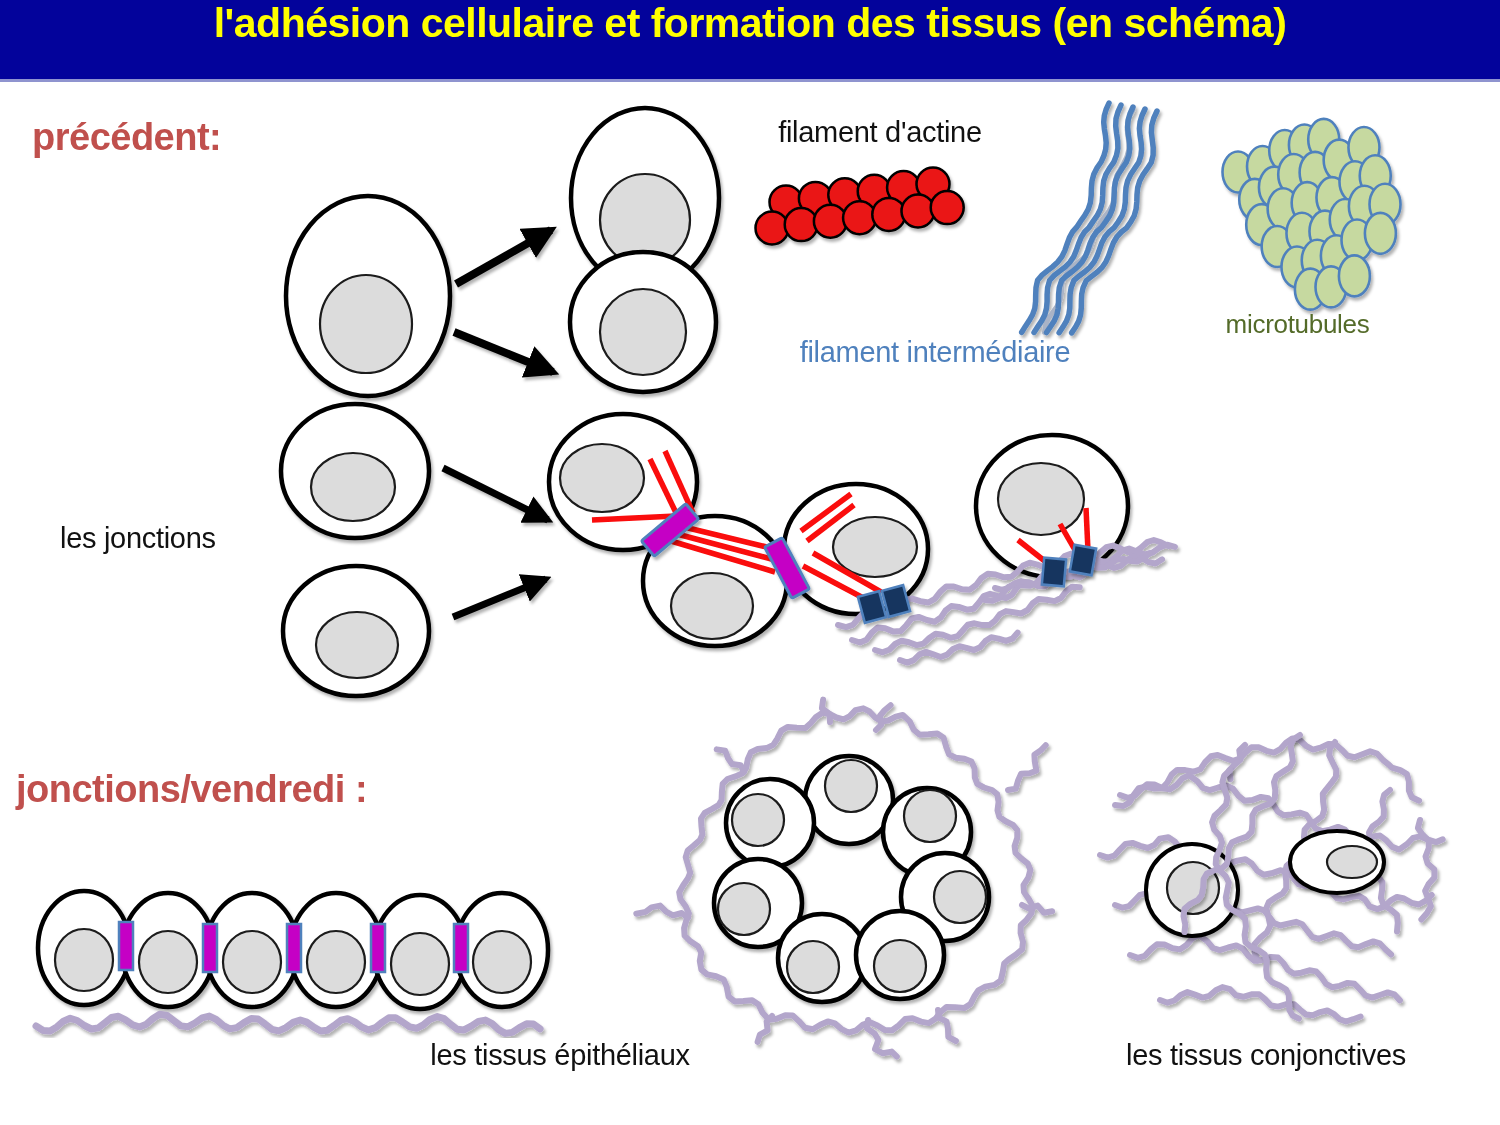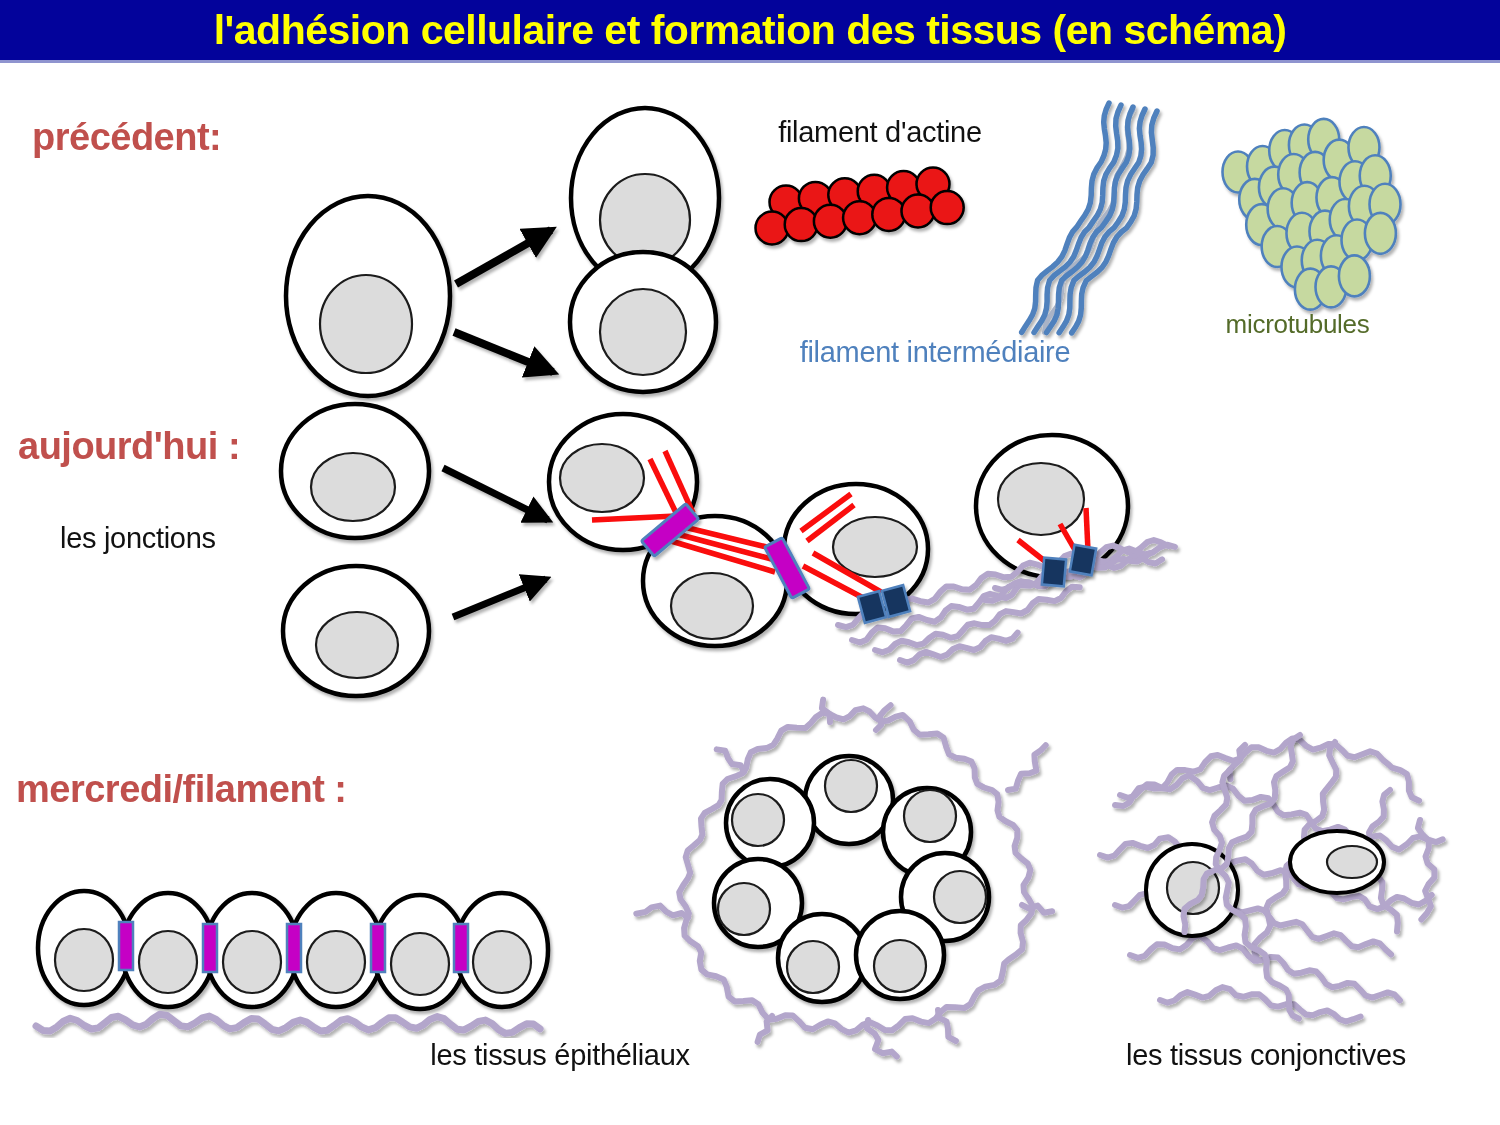--- a/index.html
+++ b/index.html
@@ -1,20 +1,20 @@
 <!DOCTYPE html>
 <html style="--header-bg: #03039b; --header-border: #8f94cf; --header-text: #ffff00; --heading-red: #c0504d; --cyto-blue: #4f81bd; --micro-label: #546b29;"><head>
 <meta charset="utf-8">
 <style>
   html,body{margin:0;padding:0;background:#fff;}
   .slide{position:relative;width:1500px;height:1125px;background:#fff;overflow:hidden;
          font-family:"Liberation Sans",sans-serif;}
-  .titlebar{position:absolute;left:0;top:0;width:100%;height:63px;
+  .titlebar{position:absolute;left:0;top:0;width:100%;height:82px;
             background:var(--header-bg);border-bottom:3px solid var(--header-border);
-            display:flex;align-items:center;justify-content:center;box-sizing:border-box;}
+            display:flex;justify-content:center;box-sizing:border-box;}
   .titlebar h1{margin:0;font-size:41px;font-weight:bold;color:var(--header-text);
                letter-spacing:-0.5px;}
   .lbl{position:absolute;line-height:1.15;white-space:nowrap;}
   .heading{font-size:38px;font-weight:bold;color:var(--heading-red);letter-spacing:-0.5px;}
   .plain{font-size:29px;color:#111;letter-spacing:-0.3px;text-align:center;}
   .ctr{text-align:center;white-space:normal;}
   #lbl-previous{left:18px;top:116px;margin-left:14px;}
   #lbl-today{left:18px;top:425px;}
   #lbl-jonctions{left:60px;top:522px;}
   #lbl-wed{left:16px;top:768px;}
@@ -224,18 +224,17 @@
       <g filter="url(#ds)">
         <path d="M1300.0,735.0 L1293.3,739.3 L1290.5,745.4 L1291.8,753.4 L1292.9,761.3 L1290.0,767.3 L1283.1,771.6 L1276.5,775.9 L1274.0,782.2 L1275.3,790.1 L1274.8,798.1 L1270.5,803.4 L1262.8,806.3 L1255.7,809.6 L1252.4,815.5 L1252.4,823.8 L1251.6,831.6 L1246.9,836.6 L1239.1,839.4 L1232.1,842.2 L1228.8,848.1 L1228.3,856.3 L1226.9,863.8 L1221.8,868.3 L1213.9,870.4 L1206.9,873.4 L1203.6,879.3 L1203.2,887.6 L1201.7,895.0 L1198.0,899.8 L1190.4,903.9 L1184.5,908.9 L1183.5,916.2 L1185.3,924.7 L1184.5,932.1" fill="none" stroke="#b3a6cb" stroke-width="6" stroke-linecap="round" stroke-linejoin="round"></path>
         <path d="M1230.0,770.0 L1224.2,775.6 L1222.4,782.3 L1224.7,789.9 L1227.3,797.7 L1226.1,804.4 L1220.6,810.1 L1214.5,815.7 L1212.1,822.2 L1214.2,829.8 L1219.8,836.1 L1222.0,842.5 L1219.7,849.8 L1216.2,857.2 L1215.7,864.1 L1219.8,870.3 L1225.6,876.2 L1228.8,882.5 L1227.4,889.6 L1225.8,897.4 L1226.8,904.7 L1232.2,909.8 L1239.8,913.8 L1245.1,919.0 L1245.9,926.4 L1244.6,934.9 L1245.5,942.2 L1251.3,947.1 L1259.0,950.4 L1264.9,954.7 L1266.8,961.5 L1266.2,969.8 L1267.1,977.2 L1272.0,982.2 L1279.6,985.5 L1286.1,989.5 L1288.8,995.0 L1289.0,1002.5 L1289.4,1010.0 L1292.6,1015.5 L1298.9,1018.7" fill="none" stroke="#b3a6cb" stroke-width="6" stroke-linecap="round" stroke-linejoin="round"></path>
       </g>
     </svg>
 
   <div id="lbl-previous" class="lbl heading">précédent:</div>
   <div id="lbl-actine" class="lbl plain ctr">filament d'actine</div>
   <div id="lbl-intermediaire" class="lbl plain ctr">filament intermédiaire</div>
   <div id="lbl-microtubules" class="lbl plain ctr">microtubules</div>
-  <div id="lbl-today" class="lbl heading">aujourd'hui :</div>
   <div id="lbl-jonctions" class="lbl plain">les jonctions</div>
-  <div id="lbl-wed" class="lbl heading">mercredi/filament :</div>
+  <div id="lbl-wed" class="lbl heading">jonctions/vendredi :</div>
   <div id="lbl-conjonctives" class="lbl plain ctr">les tissus conjonctives</div>
   <div id="lbl-epitheliaux" class="lbl plain ctr">les tissus épithéliaux</div>
 </div>
 
 </body></html>

